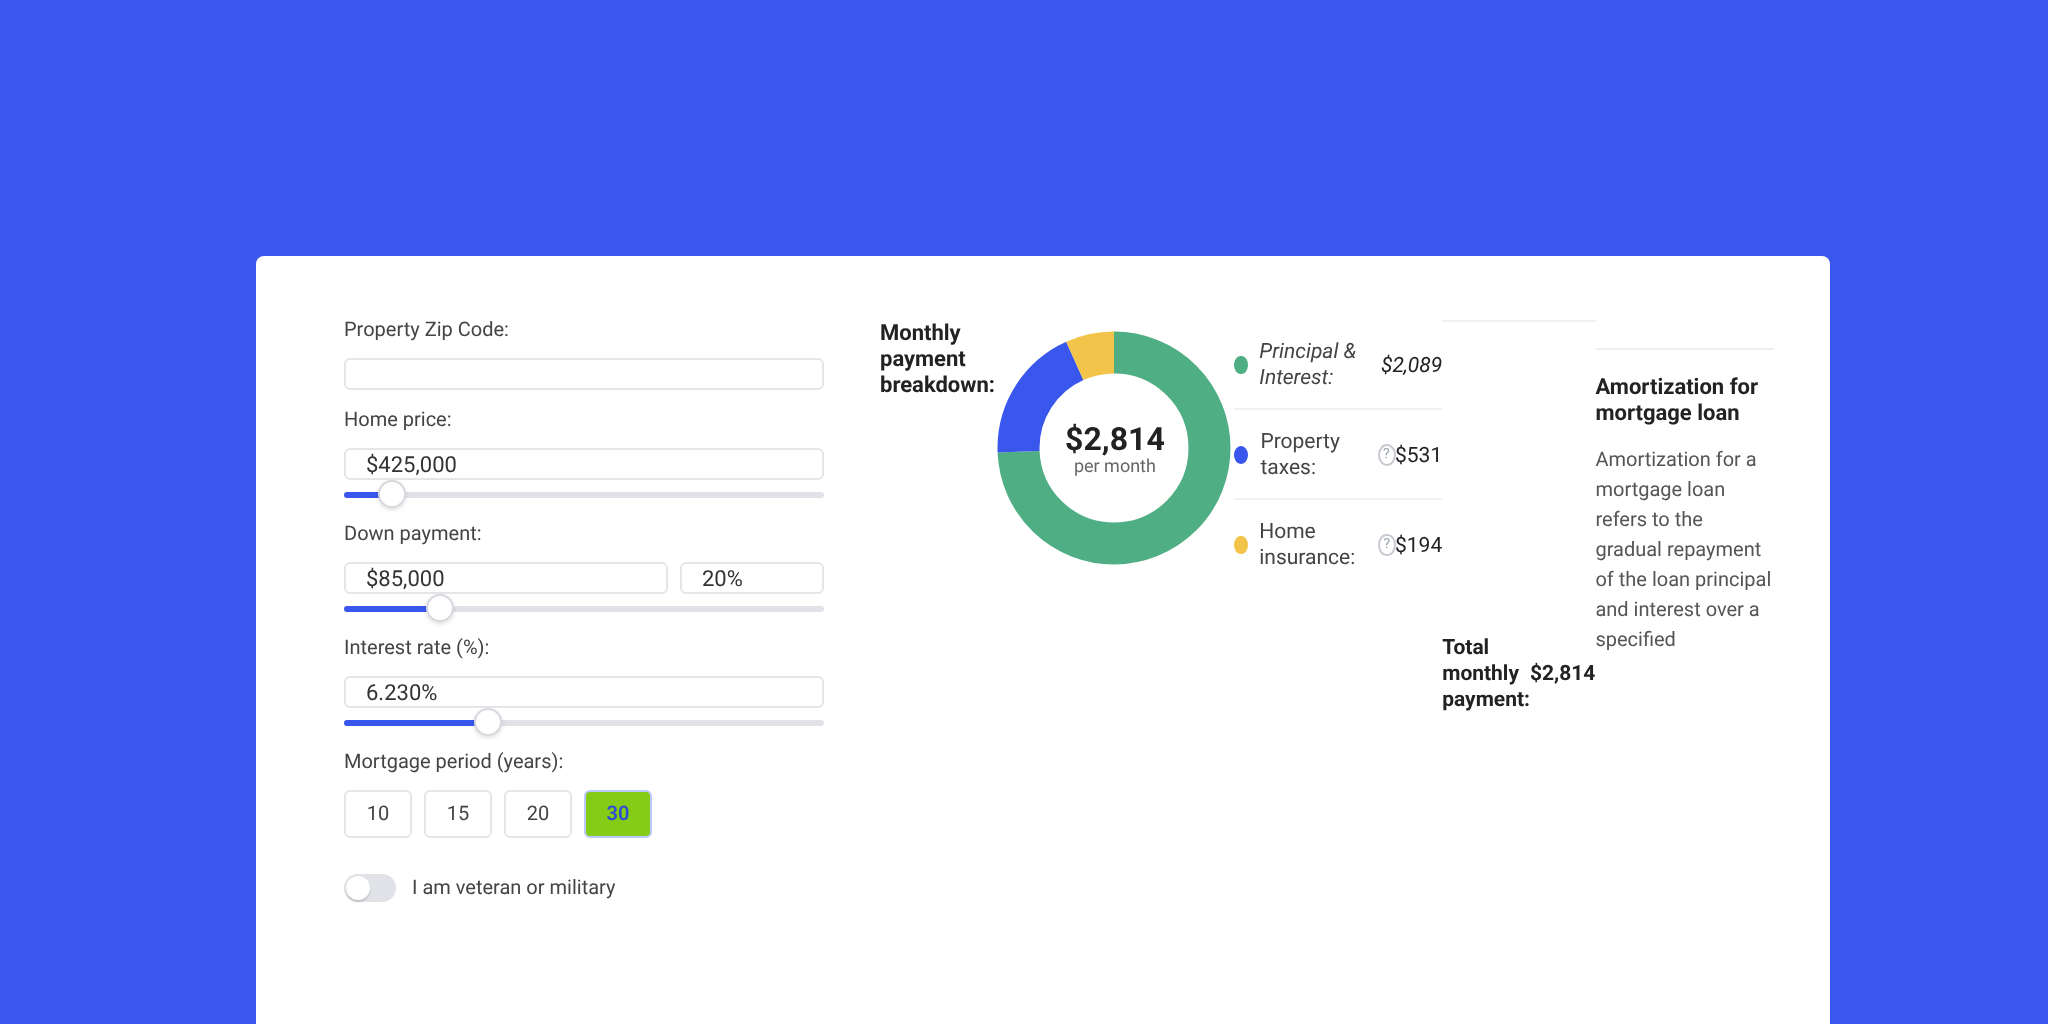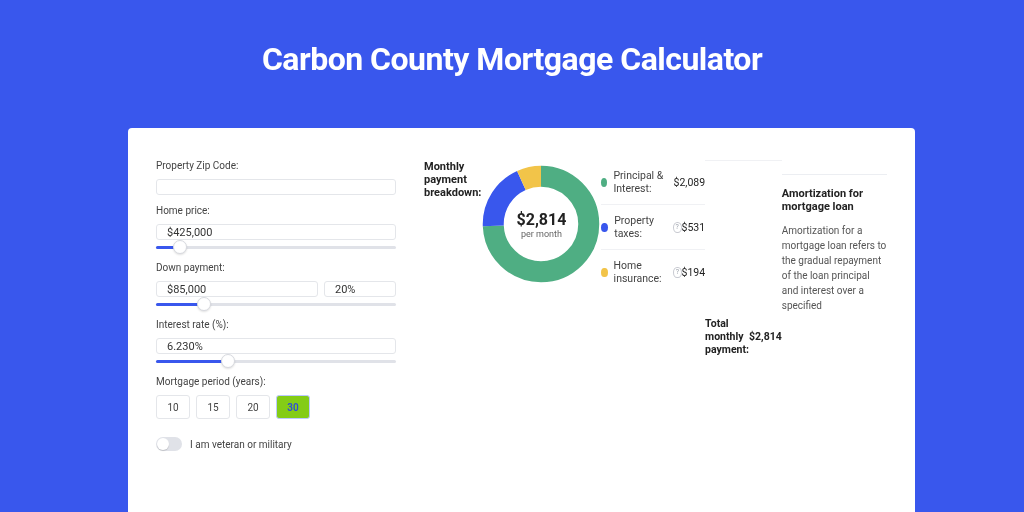--- a/index.html
+++ b/index.html
@@ -1,20 +1,20 @@
 <!DOCTYPE html>
 <html><head>
 <meta charset="utf-8">
 <style>
   * { box-sizing: border-box; margin: 0; padding: 0; font-family: -apple-system, BlinkMacSystemFont, "Segoe UI", Roboto, Helvetica, Arial, sans-serif; }
   body { width: 1024px; height: 512px; overflow: hidden; background: #3957ed; }
   .wrap { width: 1024px; height: 512px; position: relative; }
   .title { text-align: center; color: #fff; font-size: 32px; font-weight: 700; padding-top: 40px; letter-spacing: -0.5px; }
   .card { position: absolute; left: 128px; top: 128px; width: 787px; background: #fff; border-radius: 4px 4px 0 0; padding: 32px 28px 0 28px; display: flex; gap: 28px; height: 384px; overflow: hidden; }
-  .left { width: 240px; flex-shrink: 0; display: flex; flex-direction: column; gap: 6px; }
+  .left { width: 240px; flex-shrink: 0; display: flex; flex-direction: column; gap: 6px; margin-left: 16px; }
   .label { font-size: 10px; color: #444; margin-bottom: 2px; }
   .input { width: 100%; height: 16px; border: 1px solid #e4e6ea; border-radius: 3px; padding: 0 10px; font-size: 11px; color: #333; background: #fff; }
   .row { display: flex; gap: 6px; }
   .row .input:first-child { flex: 1; }
   .row .input.pct { width: 72px; }
   .slider-wrap { position: relative; height: 12px; margin-top: -4px; margin-bottom: 2px; }
   .slider-track { position: absolute; top: 4px; left: 0; right: 0; height: 3px; background: #e0e2e8; border-radius: 2px; }
   .slider-fill { position: absolute; top: 4px; left: 0; height: 3px; background: #3957ed; border-radius: 2px; }
   .slider-thumb { position: absolute; top: -2px; width: 14px; height: 14px; background: #fff; border: 1px solid #d7d9df; border-radius: 50%; box-shadow: 0 1px 2px rgba(0,0,0,0.12); transform: translateX(-50%); }
   .period-row { display: flex; gap: 6px; }
@@ -26,34 +26,33 @@
   .vet .txt { font-size:10px; color:#444; }
   .right { flex: 1; display: flex; flex-direction: row; }
   .section-title { font-size: 11px; font-weight: 700; color: #222; margin-bottom: 10px; }
   .donut-area { display:flex; justify-content:center; margin: 4px 0 14px 0; }
   .donut { position:relative; width:120px; height:120px; }
   .donut svg { width:120px; height:120px; transform: rotate(-90deg); }
   .donut-center { position:absolute; top:0; left:0; width:100%; height:100%; display:flex; flex-direction:column; align-items:center; justify-content:center; }
   .donut-center .amt { font-size:16px; font-weight:700; color:#222; }
   .donut-center .per { font-size:9px; color:#666; }
   .line { display:flex; align-items:center; justify-content:space-between; padding:9px 0; border-top:1px solid #f0f1f4; }
-  .line:first-of-type { border-top:none; }
+  .line:first-of-type { border-top:none;font-style:italic; }
   .lk { display:flex; align-items:center; gap:6px; font-size:10.5px; color:#444; }
   .dot { width:9px; height:9px; border-radius:50%; }
   .help { width:11px; height:11px; border:1px solid #c8cad1; border-radius:50%; font-size:7px; color:#9aa0aa; display:flex; align-items:center; justify-content:center; }
   .val { font-size:10.5px; color:#222; }
   .total .lk, .total .val { font-weight:700; color:#222; }
   .amort { margin-top:14px; border-top:1px solid #eceef2; padding-top:12px; }
   .amort p { font-size:10px; color:#555; line-height:1.5; margin-top:6px; }
 </style>
 </head>
 <body>
 
 <div class="wrap">
-  <div class="title">Carbon County Mortgage Calculator</div>
   <div class="card">
 
     <div class="left">
 
       <div class="label">Property Zip Code:</div>
       <input class="input" value="" style="">
 
       <div class="label" style="margin-top:4px;">Home price:</div>
       <input class="input" value="$425,000" style="">
       <div class="slider-wrap">

